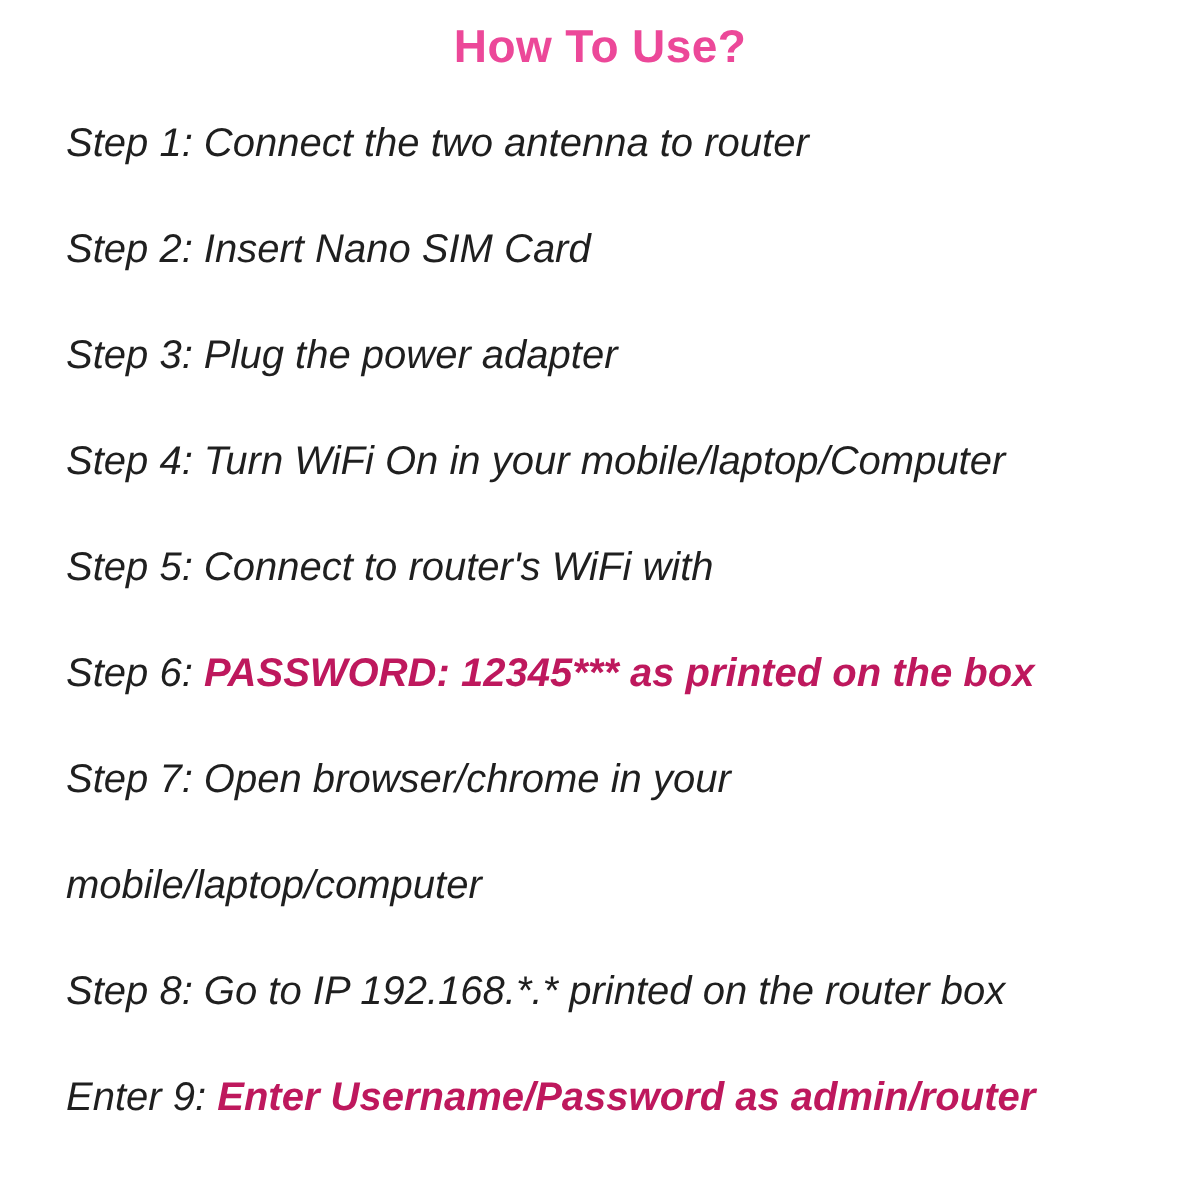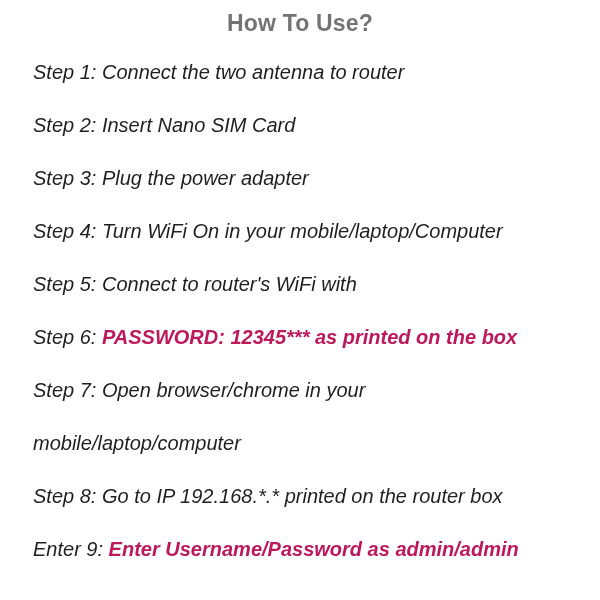--- a/index.html
+++ b/index.html
@@ -18,21 +18,21 @@
     height: 600px;
     background: #ffffff;
   }
   .title {
     margin: 8px 0 0 0;
     padding: 0;
     text-align: center;
     font-size: 23px;
     line-height: 30px;
     font-weight: 700;
-    color: #737373;
+    color: #ec4899;
     letter-spacing: 0.2px;
   }
   .steps {
     margin: 8px 0 0 0;
     padding: 0 10px 0 33px;
     font-style: italic;
   }
   .step {
     margin: 0;
     padding: 0;
@@ -65,16 +65,16 @@
     <p class="step"><span>Step 4: Turn WiFi On in your mobile/laptop/Computer</span></p>
 
     <p class="step"><span>Step 5: Connect to router's WiFi with</span></p>
 
     <p class="step"><span>Step 6: </span><span class="bold">PASSWORD: 12345*** as printed on the box</span></p>
 
     <p class="step"><span>Step 7: Open browser/chrome in your</span><br><span>mobile/laptop/computer</span></p>
 
     <p class="step"><span>Step 8: Go to IP 192.168.*.* printed on the router box</span></p>
 
-    <p class="step"><span>Enter 9: </span><span class="bold">Enter Username/Password as admin/admin</span></p>
+    <p class="step"><span>Enter 9: </span><span class="bold">Enter Username/Password as admin/router</span></p>
 
   </div>
 </div>
 
 </body></html>

